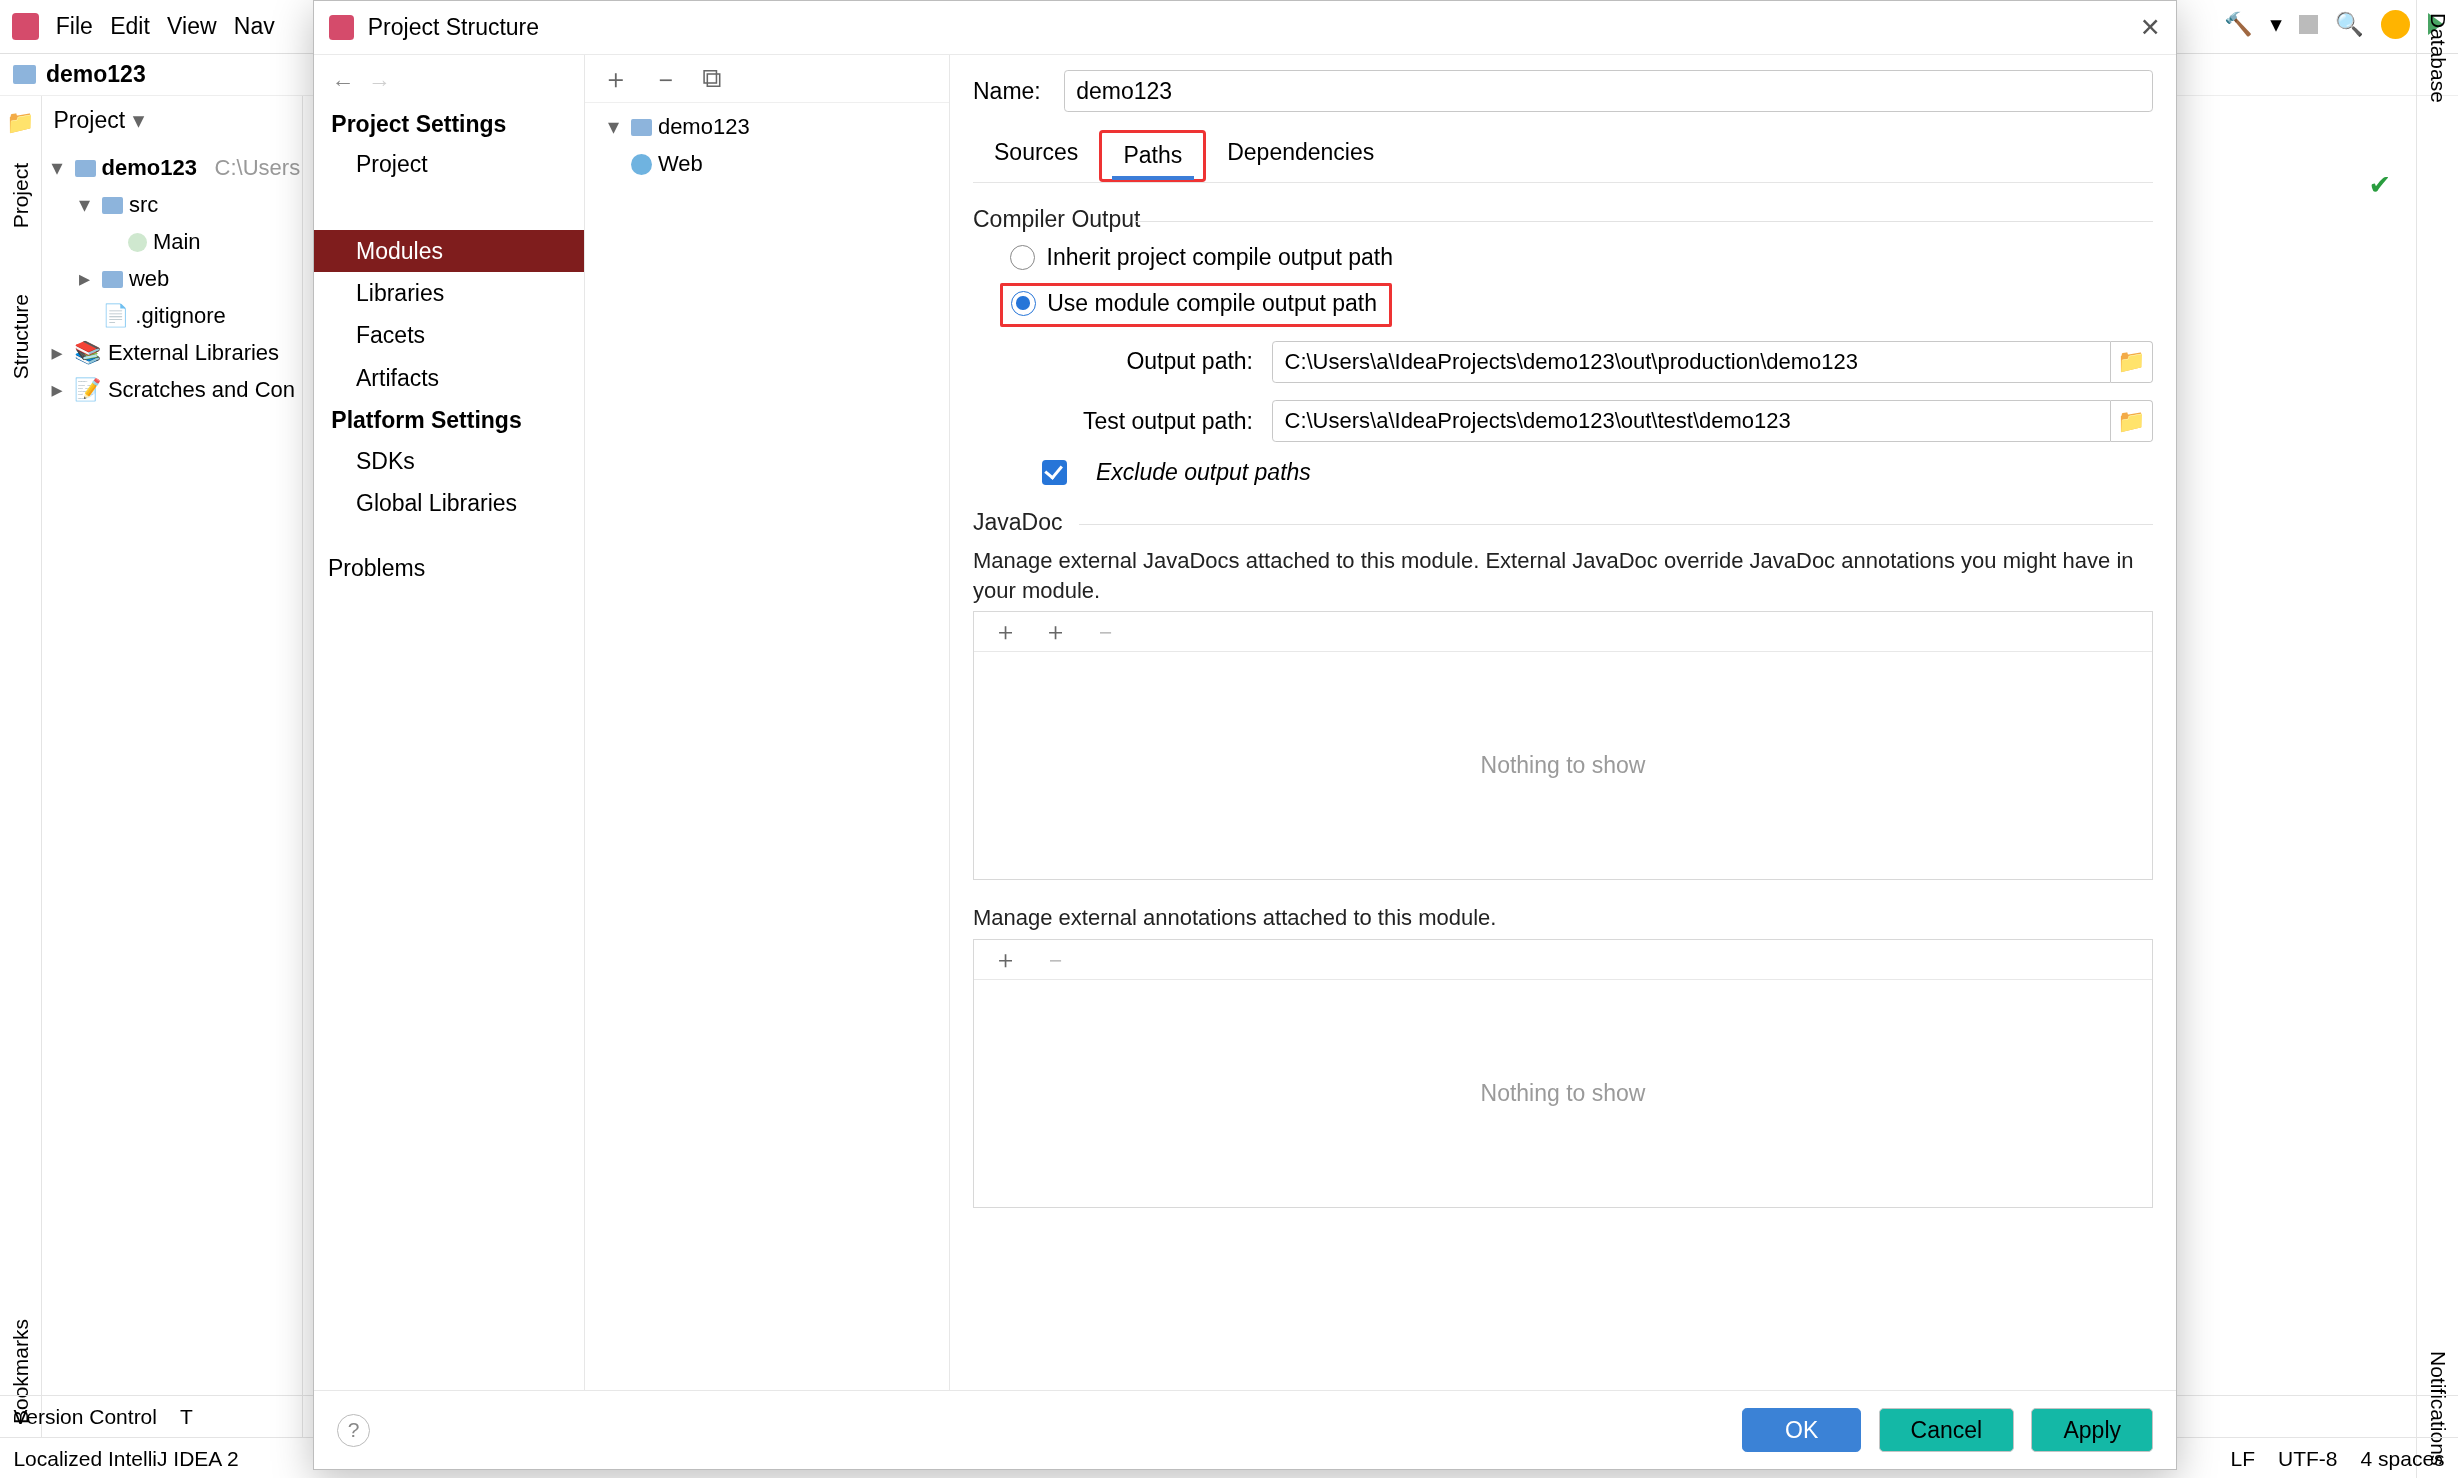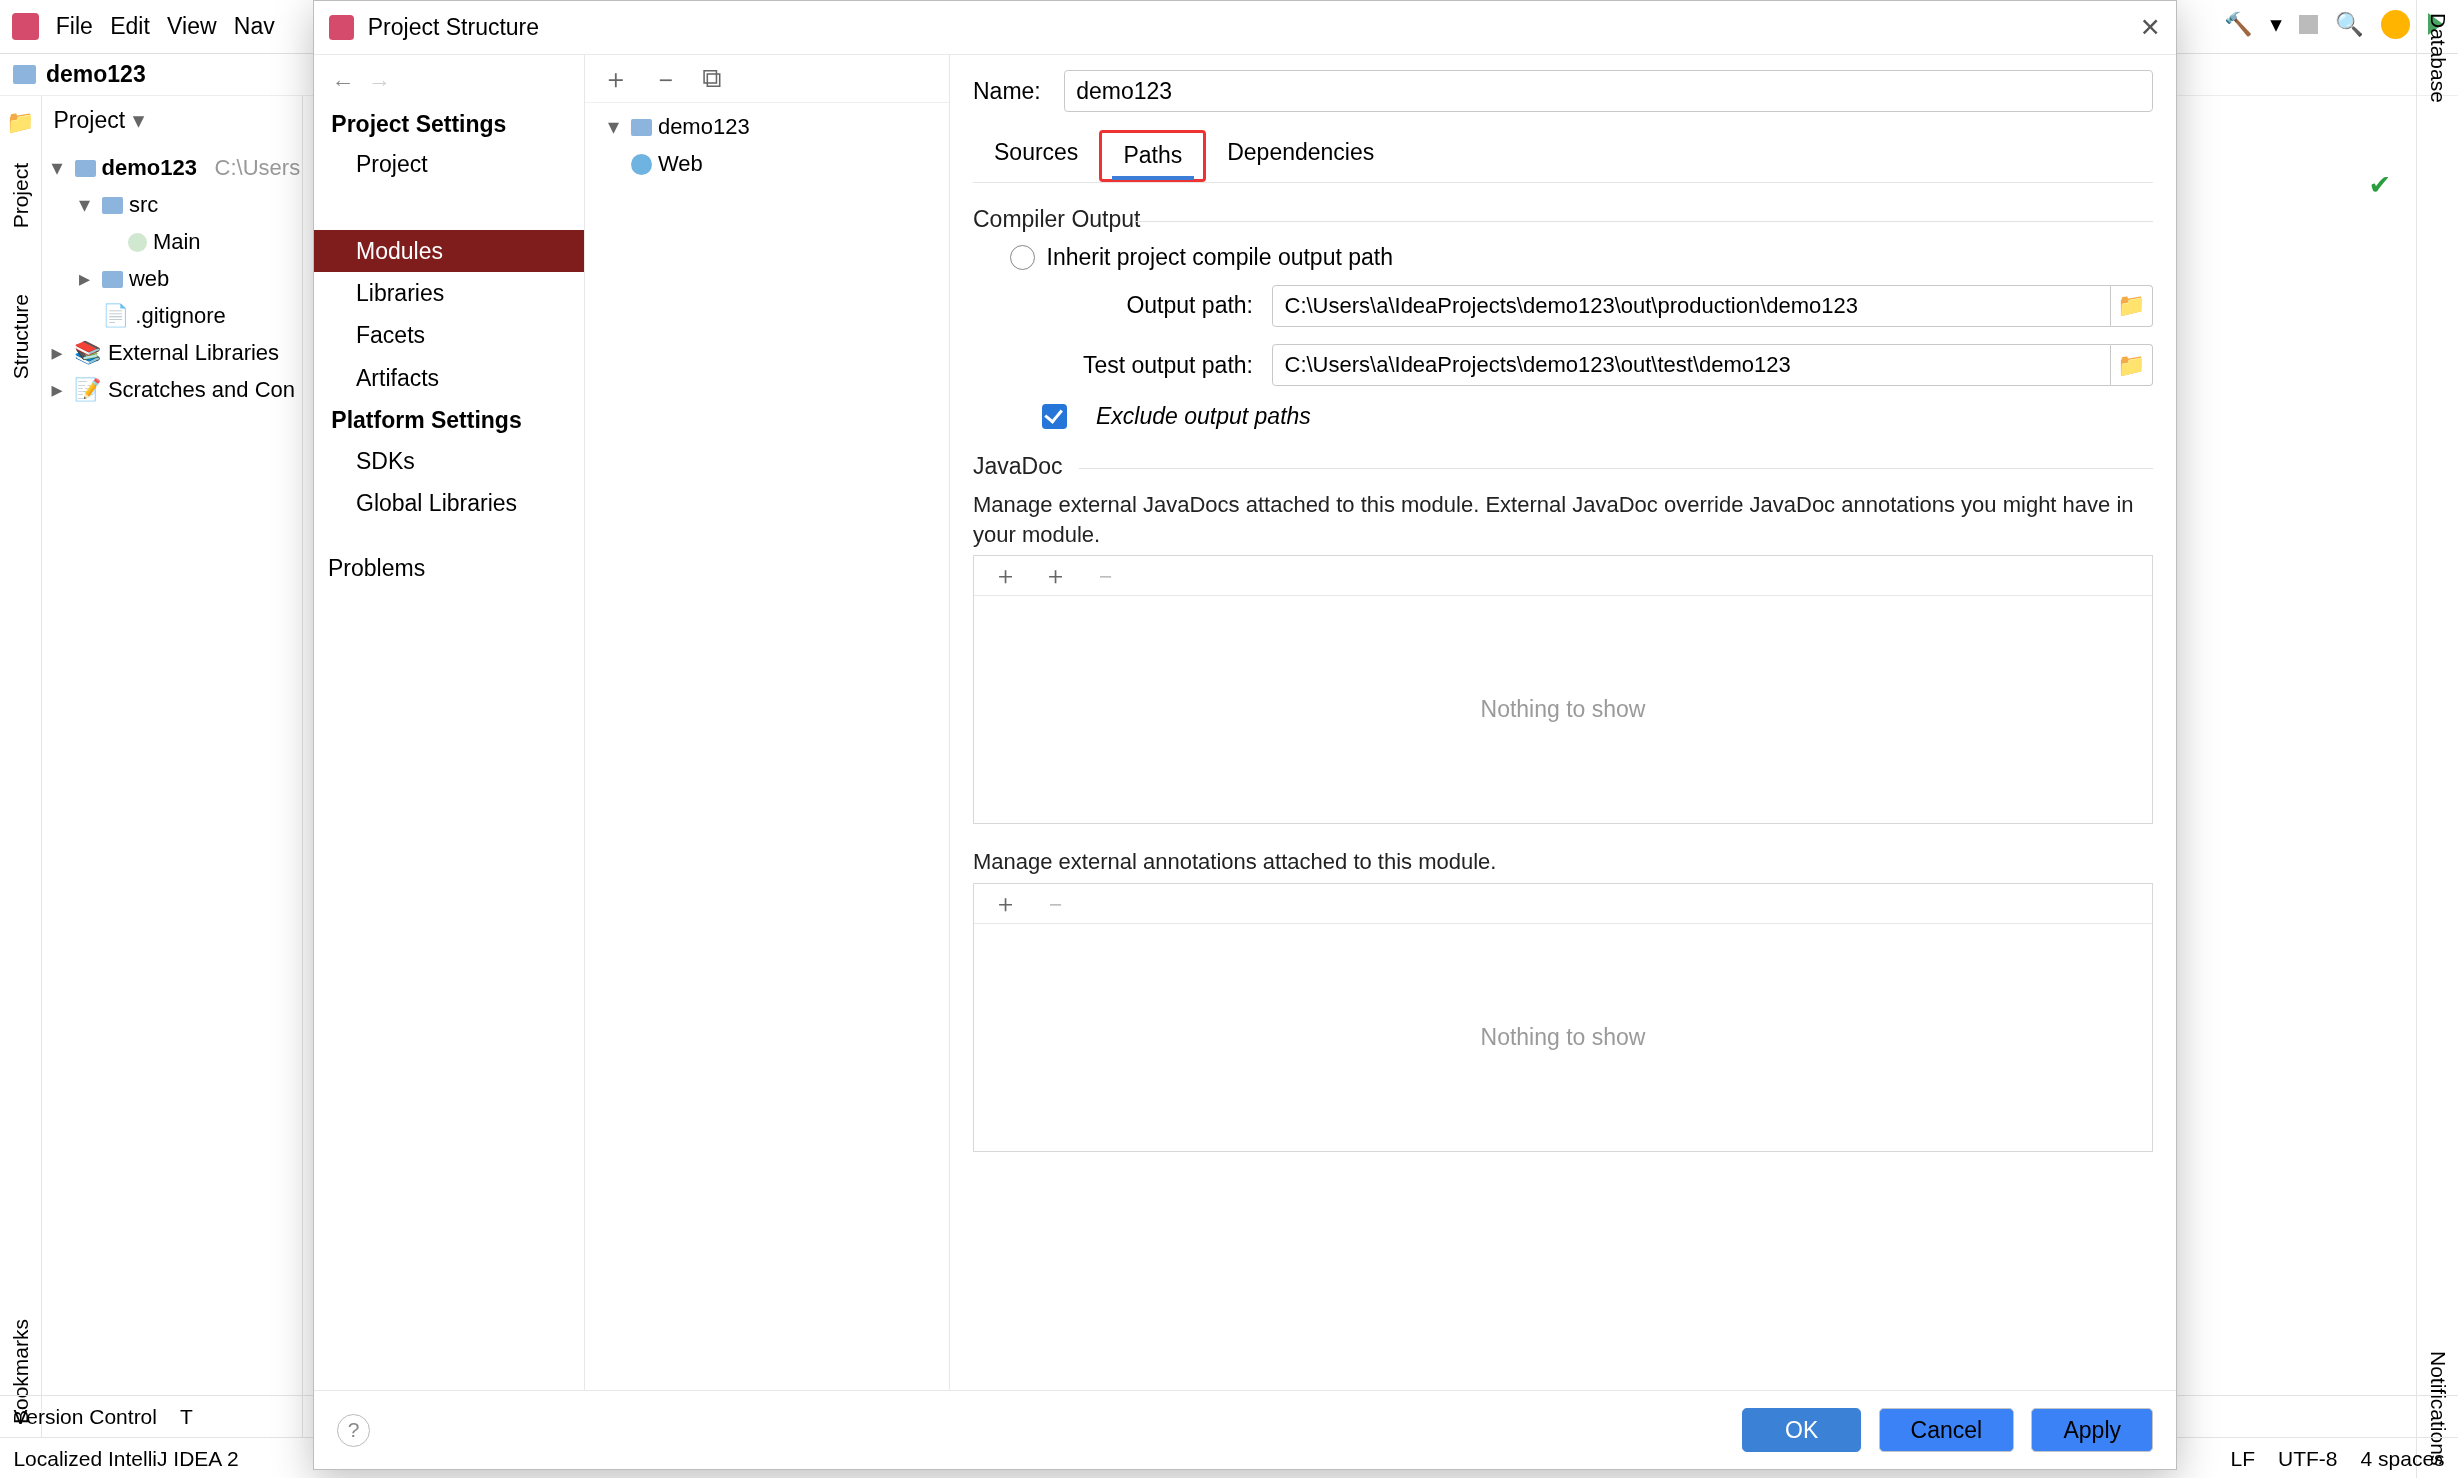--- a/index.html
+++ b/index.html
@@ -94,21 +94,21 @@
 
 .desc { font-size:22px; color:#222; margin:9.6px 0 5.8px; line-height:1.35; }
 .listbox { border:1px solid #d8d8d8; height:269px; position:relative; }
 .listbox .lbtools { height:40px; border-bottom:1px solid #e8e8e8; display:flex; align-items:center; gap:25px; padding:0 19px; color:#666; font-size:25px; }
 .listbox .empty { position:absolute; inset:40px 0 0 0; display:flex; align-items:center; justify-content:center; color:#9a9a9a; font-size:23px; }
 
 
 .dlg-footer { height:79px; border-top:1px solid #e7e7e7; display:flex; align-items:center; padding:0 23px; gap:17.3px; }
 .dlg-footer .help { width:33px; height:33px; border:1.9px solid #bbb; border-radius:50%; display:flex; align-items:center; justify-content:center; color:#888; font-size:21px; }
 .dlg-footer .spacer { flex:1; }
-.btn { height:44px; padding:0 31px; border:1px solid #c4c4c4; border-radius:4.8px; background:#3b82f6; font-size:23px; cursor:pointer; }
+.btn { height:44px; padding:0 31px; border:1px solid #c4c4c4; border-radius:4.8px; background:#14b8a6; font-size:23px; cursor:pointer; }
 .btn.primary { background:#3b82d6; color:#fff; border-color:#3b82d6; padding:0 42px; }
 
 
 .editor-check { position:absolute; right:67px; top:169px; color:#2a9d3f; font-size:27px; }
 
 
 svg { display:block; }
 </style>
 </head>
 <body>
@@ -270,20 +270,26 @@
         <div class="tab">Dependencies</div>
       </div>
 
       <div class="sect">
         <div class="legend">Compiler Output</div>
 
         <div class="radio-row">
           <span class="radio"></span>
           <span>Inherit project compile output path</span>
         </div>
+        <div class="radio-row" style="margin-left:27px;">
+          <span class="hl-red-box">
+            <span class="radio checked"></span>
+            <span>Use module compile output path</span>
+          </span>
+        </div>
 
         <div class="path-grid">
           <label>Output path:</label>
           <div class="inputwrap">
             <input type="text" value="C:\Users\a\IdeaProjects\demo123\out\production\demo123" style="">
             <span class="browse">📁</span>
           </div>
           <label>Test output path:</label>
           <div class="inputwrap">
             <input type="text" value="C:\Users\a\IdeaProjects\demo123\out\test\demo123" style="">

